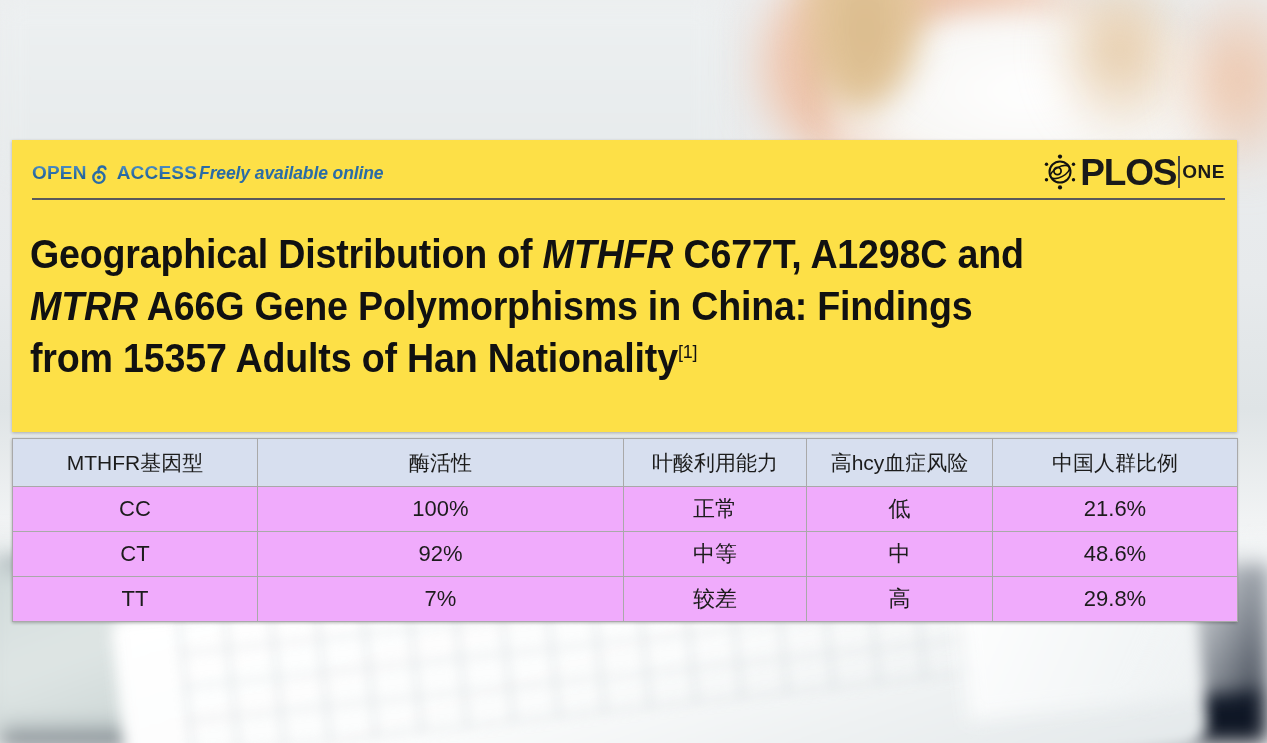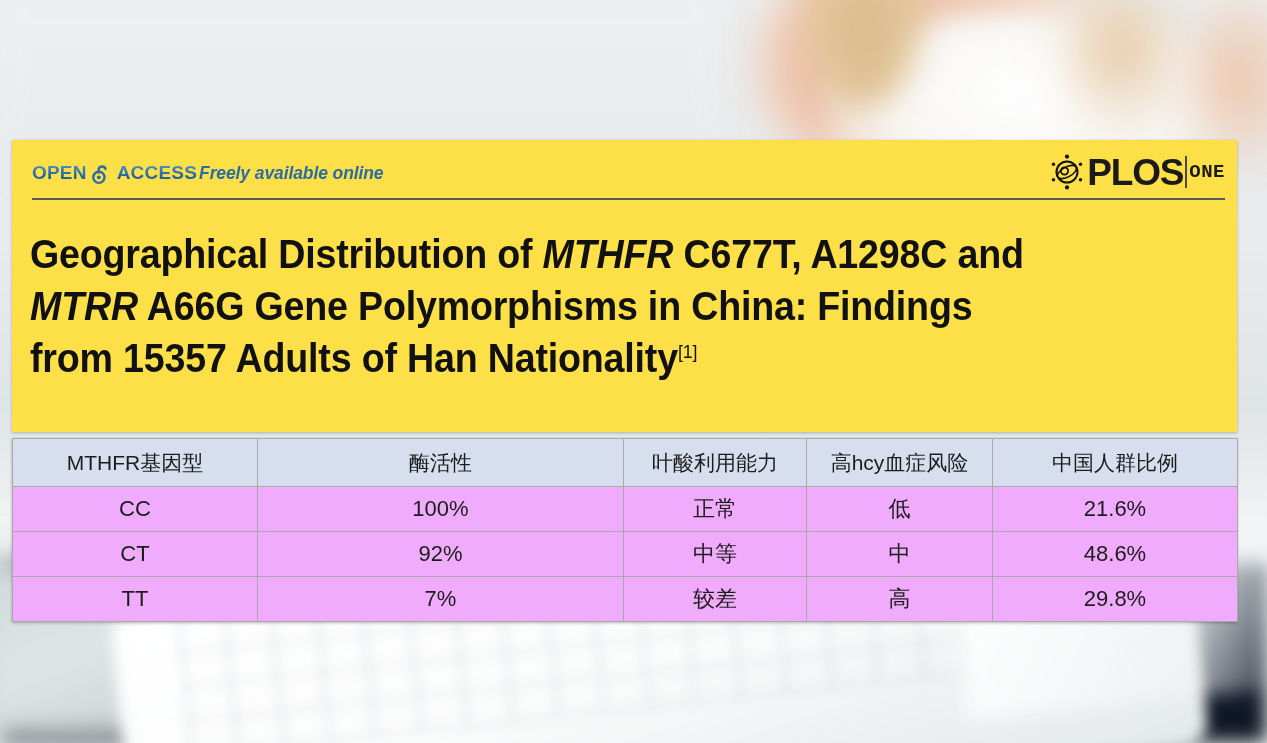--- a/index.html
+++ b/index.html
@@ -183,21 +183,21 @@
     font-weight: bold;
     font-size: 37px;
     color: #1a1a1a;
     letter-spacing: -1.2px;
     line-height: 1;
   }
   .plos-bar {
     width: 2px; height: 32px; background: #4a4a4a; margin: 0 2px;
   }
   .plos-one {
-    font-family: Liberation Mono, monospace;
+    font-family: Liberation Sans, sans-serif;
     font-weight: bold;
     font-size: 19px;
     color: #1a1a1a;
     letter-spacing: .5px;
   }
   .oa-rule {
     position: absolute;
     left: 20px; right: 12px;
     top: 58px;
     height: 2px;

